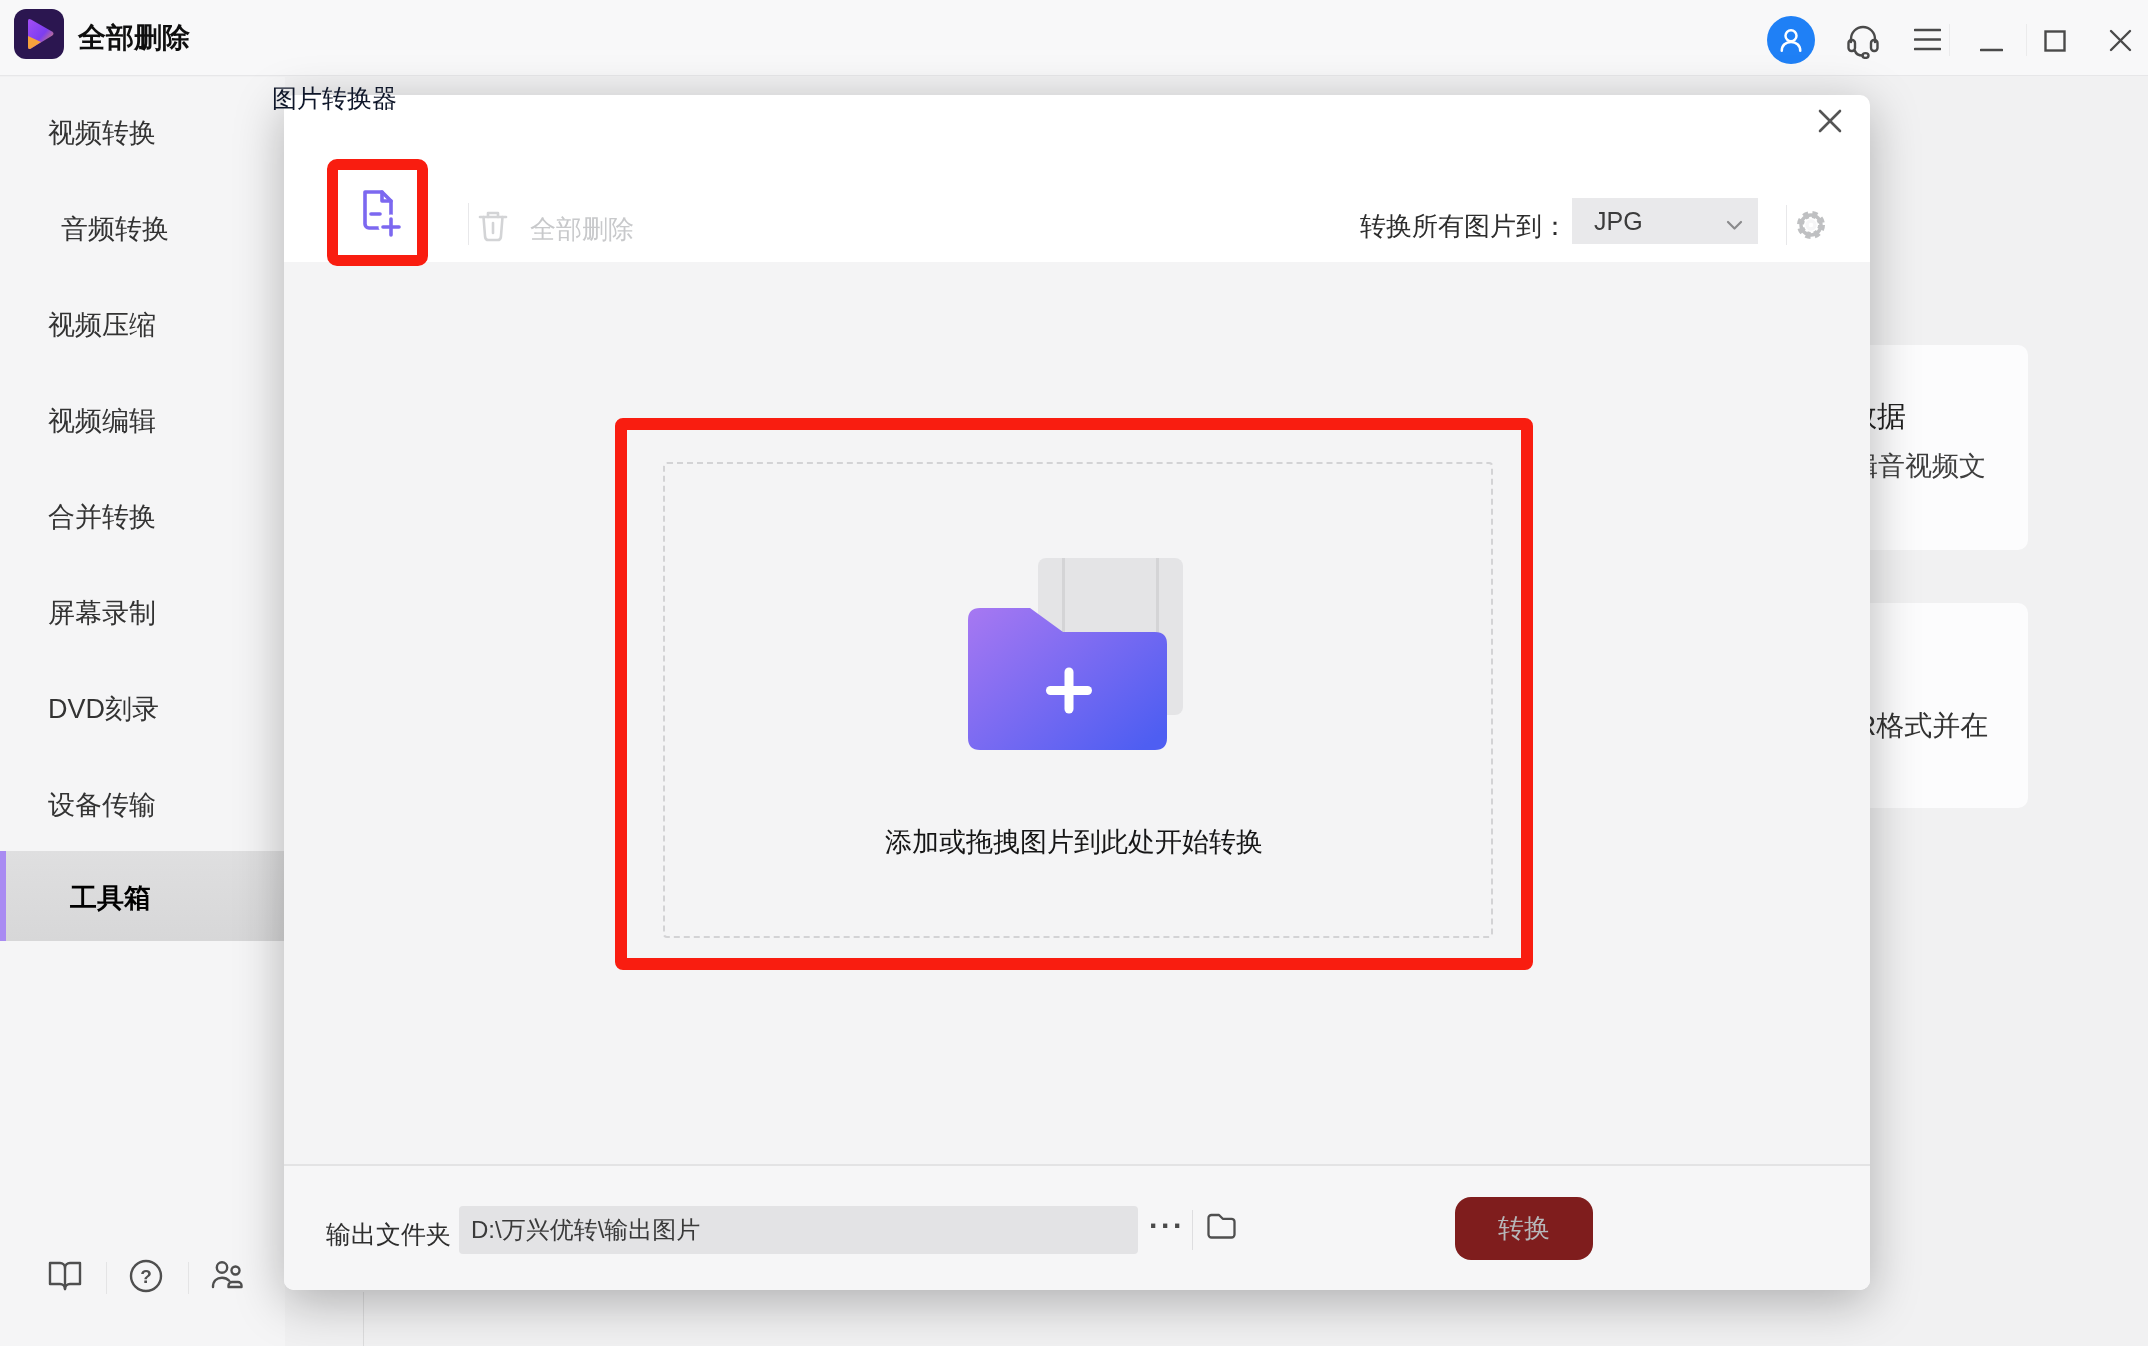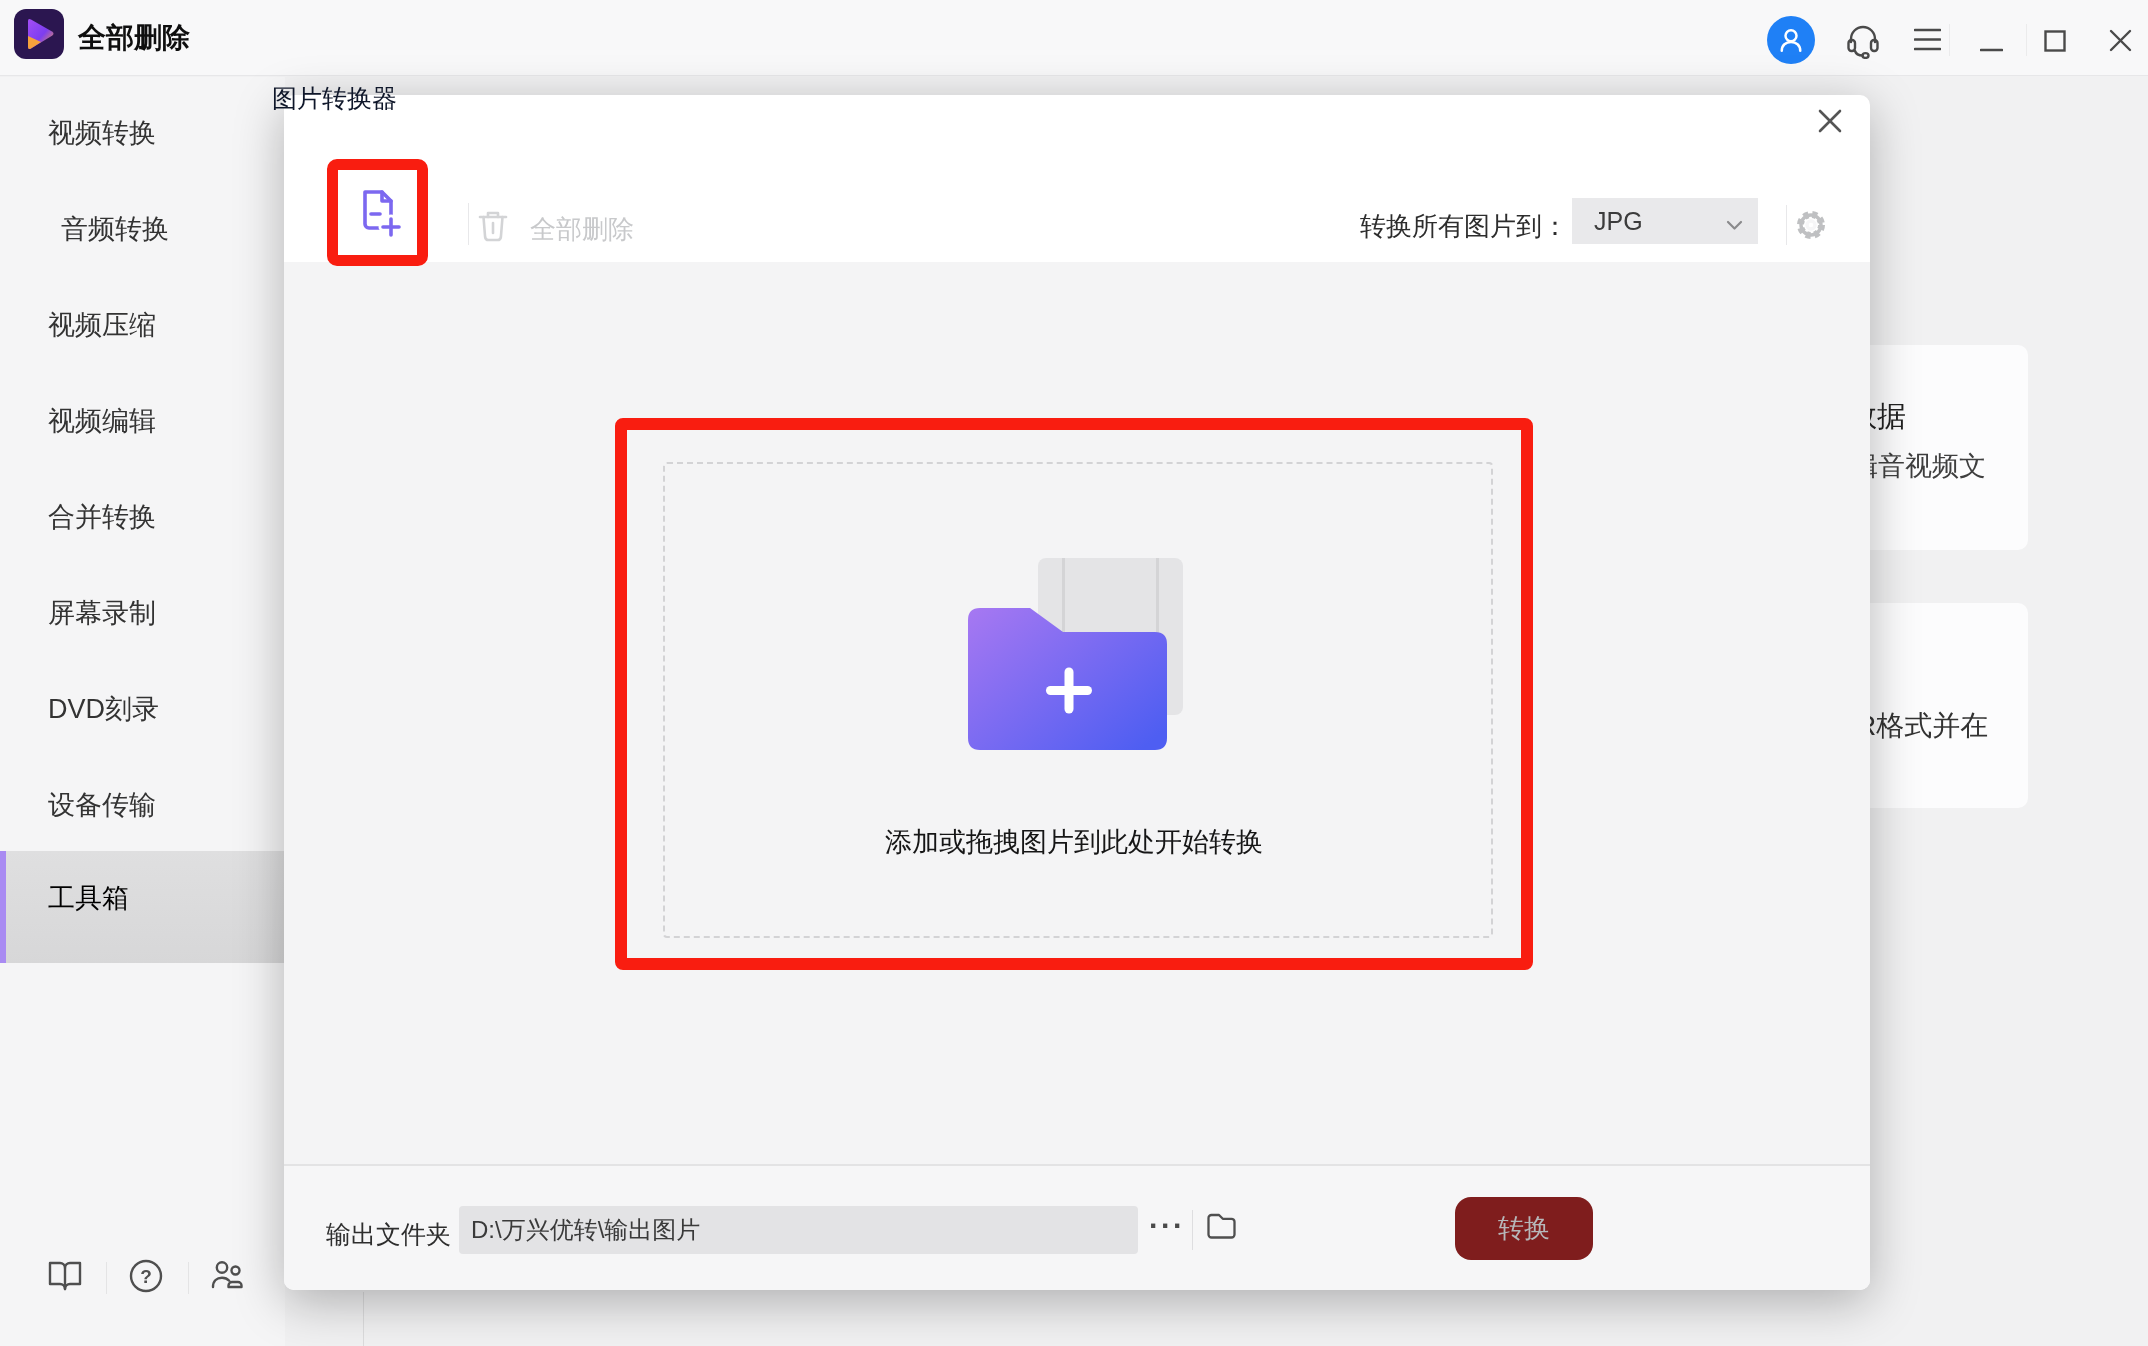--- a/index.html
+++ b/index.html
@@ -15,22 +15,22 @@
                font-size:28px; font-weight:700; color:#0f0f0f; }
   .tb-ic { position:absolute; cursor:pointer; }
   .avatar { left:1767px; top:16px; width:48px; height:48px; border-radius:50%; background:#1f80f6;
             display:flex; align-items:center; justify-content:center; }
   .tb-sep { position:absolute; width:1px; top:24px; height:32px; background:#ebebec; }
 
   
   .sidebar { position:absolute; left:0; top:77px; width:285px; height:1269px; background:#f5f5f6; z-index:2; }
   .side-item { position:absolute; left:0; width:285px; height:92px; line-height:92px; padding-left:48px;
                font-size:27px; color:#333; cursor:pointer; z-index:2; }
-  .side-item.selected { height:112px; line-height:94px; background:linear-gradient(180deg,#dfdfe0,#d7d7d8);
-                        border-left:6px solid #a98bf2; padding-left:42px; font-weight:400; color:#000; }
+  .side-item.selected { height:90px; line-height:94px; background:linear-gradient(180deg,#dfdfe0,#d7d7d8);
+                        border-left:6px solid #a98bf2; padding-left:64px; font-weight:700; color:#000; }
   .side-bottom-ic { position:absolute; z-index:2; cursor:pointer; }
   .sb-sep { position:absolute; width:1px; top:1262px; height:32px; background:#e4e4e5; z-index:2; }
 
   
   .bg-card { position:absolute; left:1600px; width:428px; background:#fcfcfd; border-radius:10px; z-index:1; }
   .bg-card .ln { position:absolute; white-space:nowrap; }
   .below-modal-sep { position:absolute; left:363px; top:1292px; width:1px; height:54px; background:#dcdcdd; z-index:1; }
 
   
   .modal { position:absolute; left:284px; top:95px; width:1586px; height:1195px; background:#fff;

